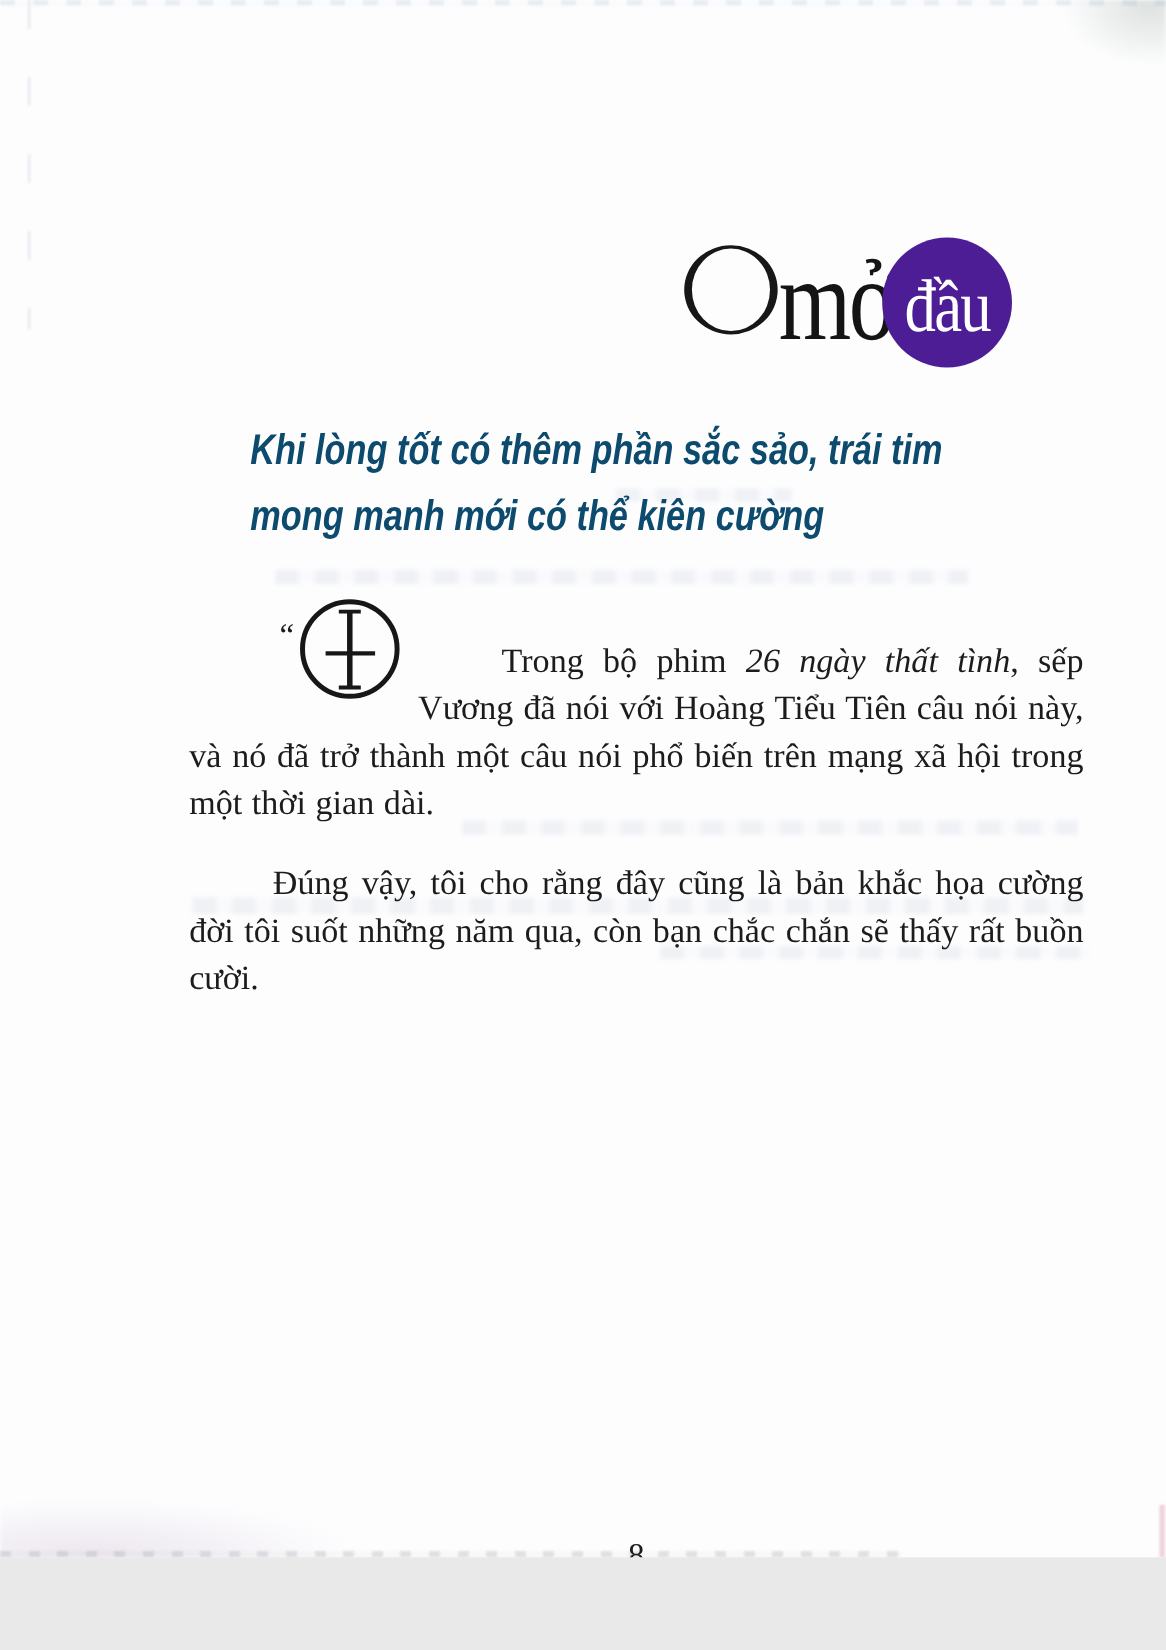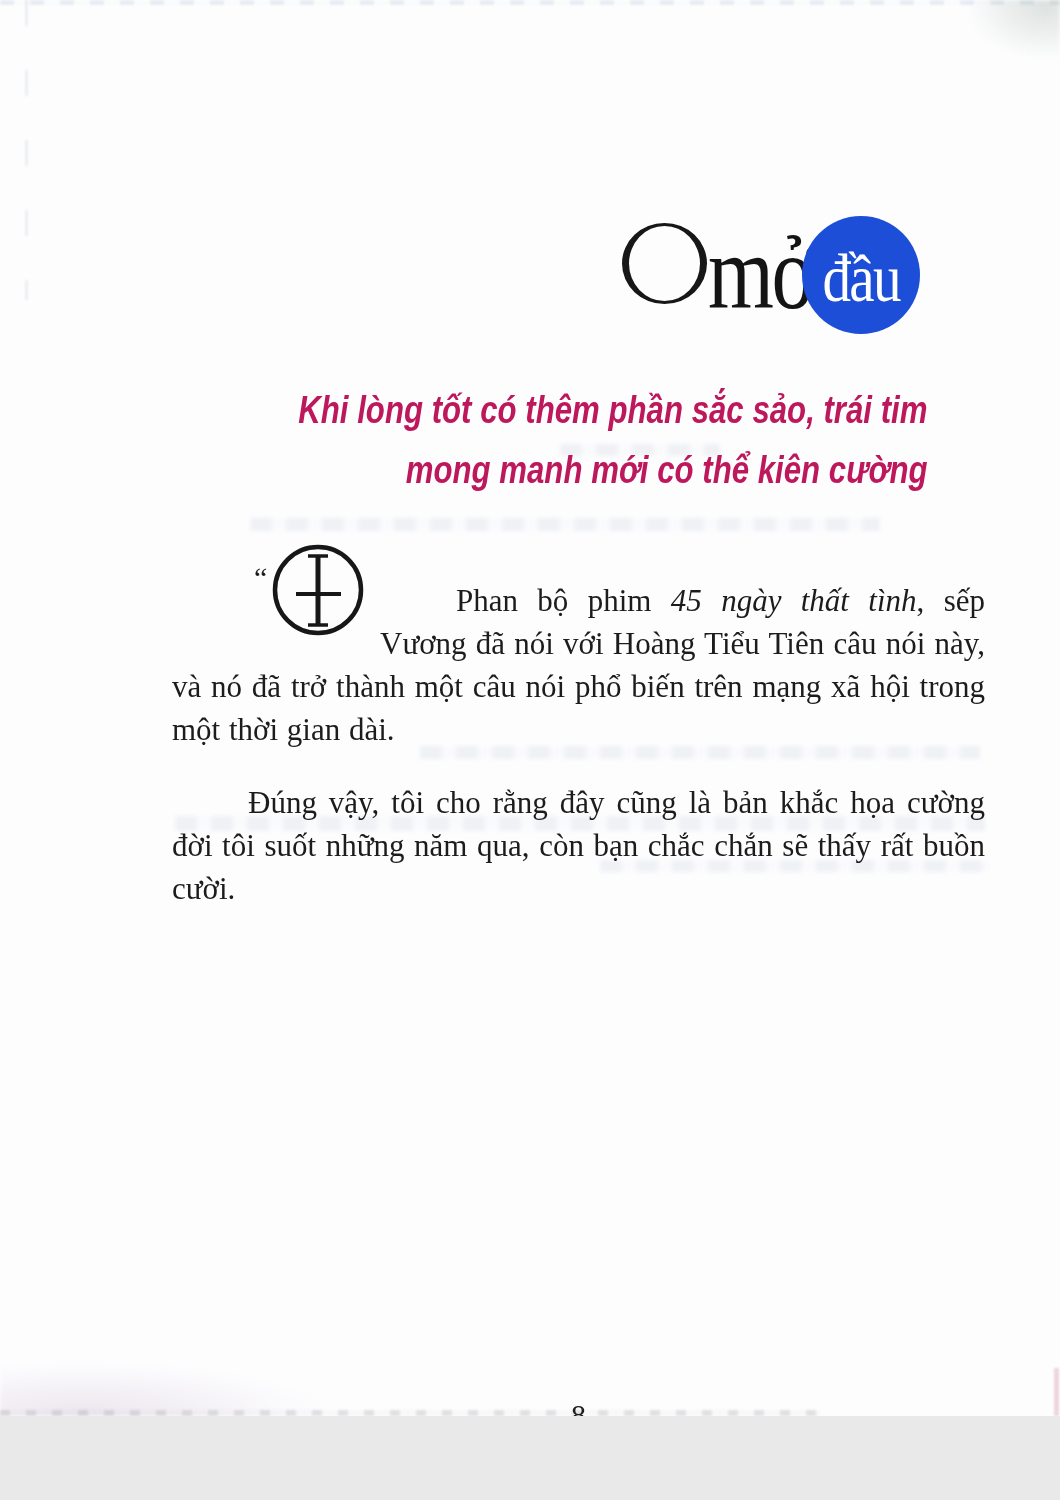--- a/index.html
+++ b/index.html
@@ -47,30 +47,30 @@
     border:solid #171717;border-width:3px 7px;border-radius:50%;
   }
   .word-mo{
     position:absolute;left:90px;bottom:14px;
     font-size:106px;line-height:1;letter-spacing:-3px;
     transform:scaleX(.80);transform-origin:left bottom;
     color:#141414;
   }
   .disc{
     position:absolute;left:184px;top:1px;width:118px;height:118px;
-    background:#1d4ed8;border-radius:50%;
+    background:#4c1d95;border-radius:50%;
     display:flex;align-items:center;justify-content:center;
   }
   .word-dau{
     color:#fff;font-size:68px;line-height:1;margin-top:6px;
     transform:scaleX(.84);letter-spacing:-2px;
   }
 
   
-  .subtitle{position:absolute;left:140px;top:380px;width:875px;text-align:right;color:#be185d;}
+  .subtitle{position:absolute;left:140px;top:380px;width:875px;text-align:left;color:#0c4a6e;}
   .subtitle .line{
     font-family:"Liberation Sans","DejaVu Sans",sans-serif;
     font-weight:bold;font-style:italic;
     font-size:39px;line-height:60px;letter-spacing:0;
     transform:scaleX(.80);transform-origin:center;
     white-space:nowrap;
   }
 
   
   .bodytext{position:absolute;left:172px;top:549px;width:813px;}
@@ -133,20 +133,20 @@
           <circle cx="48" cy="47" r="43" fill="none" stroke="#171717" stroke-width="4.5"></circle>
           <line x1="48" y1="13" x2="48" y2="82" stroke="#171717" stroke-width="5"></line>
           <line x1="38" y1="13" x2="58" y2="13" stroke="#171717" stroke-width="3.5"></line>
           <line x1="38" y1="82" x2="58" y2="82" stroke="#171717" stroke-width="3.5"></line>
           <line x1="26" y1="51" x2="71" y2="51" stroke="#171717" stroke-width="4"></line>
         </svg>
         <span class="sr">Đ</span>
       </span>
     </p>
 
-    <p class="indent"><span>Phan bộ phim </span><span class="italic">45 ngày thất tình</span><span>, sếp Vương đã nói với Hoàng Tiểu Tiên câu nói này, và nó đã trở thành một câu nói phổ biến trên mạng xã hội trong một thời gian dài.</span></p>
+    <p class="indent"><span>Trong bộ phim </span><span class="italic">26 ngày thất tình</span><span>, sếp Vương đã nói với Hoàng Tiểu Tiên câu nói này, và nó đã trở thành một câu nói phổ biến trên mạng xã hội trong một thời gian dài.</span></p>
 
     <p class="indent">Đúng vậy, tôi cho rằng đây cũng là bản khắc họa cường đời tôi suốt những năm qua, còn bạn chắc chắn sẽ thấy rất buồn cười.</p>
   </div>
 
   <div class="page-number">8</div>
 
 </div>
 
 </body></html>

